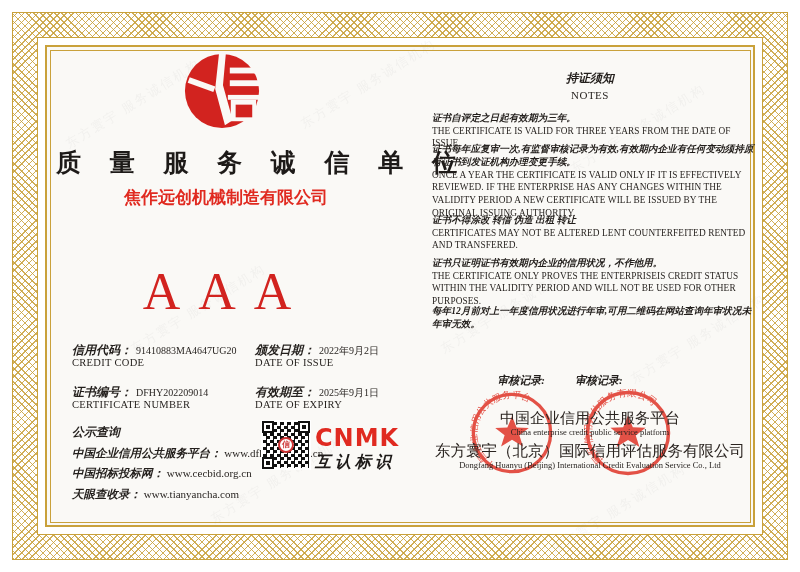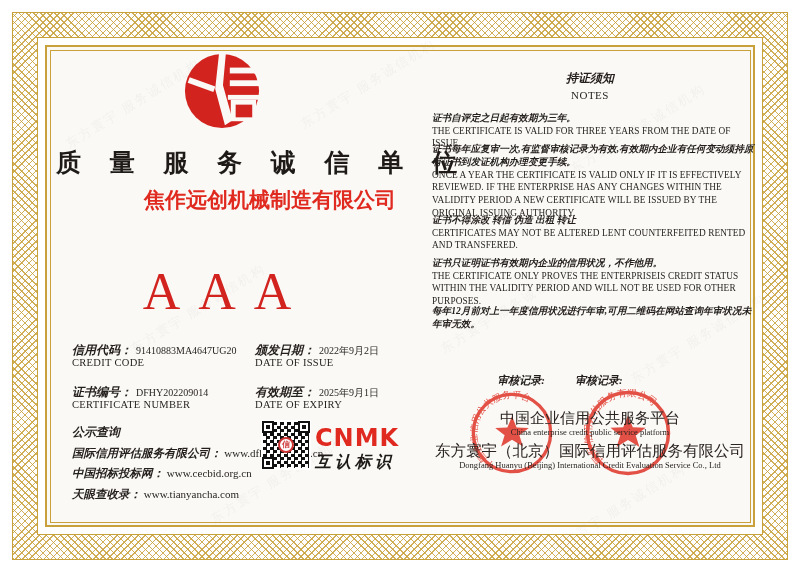--- a/index.html
+++ b/index.html
@@ -16,22 +16,22 @@
   .frame{position:absolute;inset:45px;border:2.5px solid #C9A13B;background:#FAF9F6;}
   .frame-inner{position:absolute;inset:49.5px;border:1px solid #C9A13B;}
   
   .wm{position:absolute;color:#8a8a8a;opacity:.07;font-size:13px;white-space:nowrap;
       transform:rotate(-32deg);letter-spacing:2px;font-family:"DejaVu Sans",sans-serif;}
   
   .logo{position:absolute;left:183px;top:52px;width:78px;height:78px;}
   .title{position:absolute;left:56px;top:146px;width:340px;text-align:center;
          font-family:"DejaVu Sans",sans-serif;font-weight:bold;font-size:25px;
          letter-spacing:10px;color:#1d1a18;white-space:nowrap;}
-  .company{position:absolute;left:56px;top:186px;width:340px;text-align:right;
-           font-family:"DejaVu Sans",sans-serif;font-weight:bold;font-size:21px;color:#E02A20;}
+  .company{position:absolute;left:56px;top:186px;width:340px;text-align:center;
+           font-family:"DejaVu Sans",sans-serif;font-weight:bold;font-size:17px;color:#E02A20;}
   .statement{position:absolute;left:63px;top:220px;width:336px;font-size:11.5px;
              line-height:1.65;font-style:italic;font-weight:bold;color:#2a2420;}
   .rating{position:absolute;left:56px;top:262px;width:340px;text-align:center;
           font-size:52px;color:#D2231F;letter-spacing:18px;font-family:"Liberation Serif",serif;}
   .fld-label{font-weight:bold;font-style:italic;font-size:12px;}
   .fld-value{font-size:10px;}
   .fld-sub{font-size:10.5px;letter-spacing:.3px;}
   .pos{position:absolute;}
   .query-head{font-weight:bold;font-style:italic;font-size:12px;}
   .query-line{font-size:11px;}
@@ -120,21 +120,21 @@
   <div class="pos fld-sub" style="left:72px;top:399px">CERTIFICATE NUMBER</div>
 
   <div class="pos" style="left:255px;top:382px">
     <span class="fld-label">有效期至：</span>
     <span class="fld-value">2025年9月1日</span>
   </div>
   <div class="pos fld-sub" style="left:255px;top:399px">DATE OF EXPIRY</div>
 
   <div class="pos query-head" style="left:72px;top:424px">公示查询</div>
   <div class="pos query-line" style="left:72px;top:446px">
-    <b>国际信用评估服务有限公司：</b>
+    <b>中国企业信用公共服务平台：</b>
     <span>www.dfhy-xinyong.cn</span>
   </div>
   <div class="pos query-line" style="left:72px;top:487px">
     <b>天眼查收录：</b>
     <span>www.tianyancha.com</span>
   </div>
   <div class="pos query-line" style="left:72px;top:466px">
     <b>中国招标投标网：</b>
     <span>www.cecbid.org.cn</span>
   </div>

